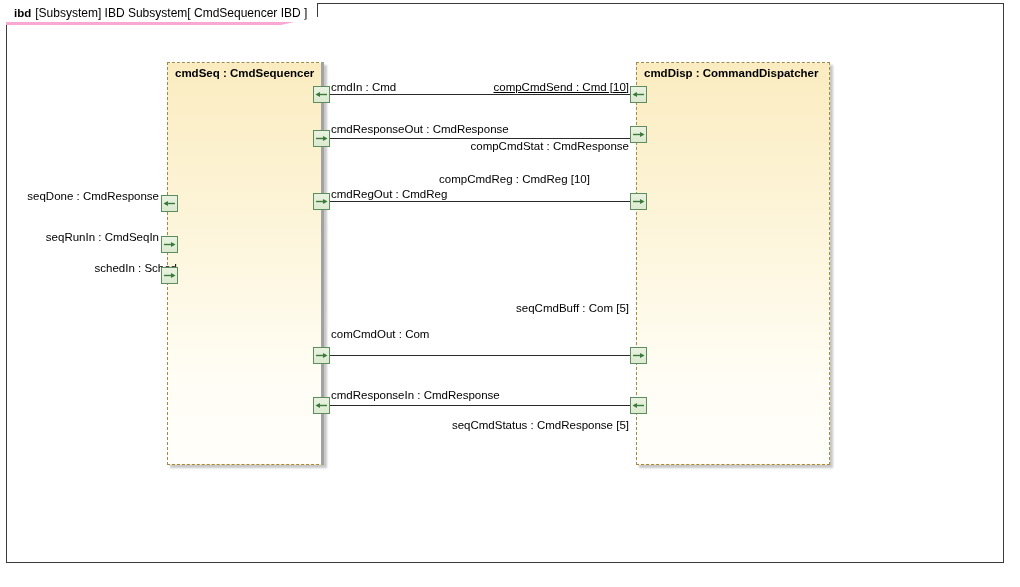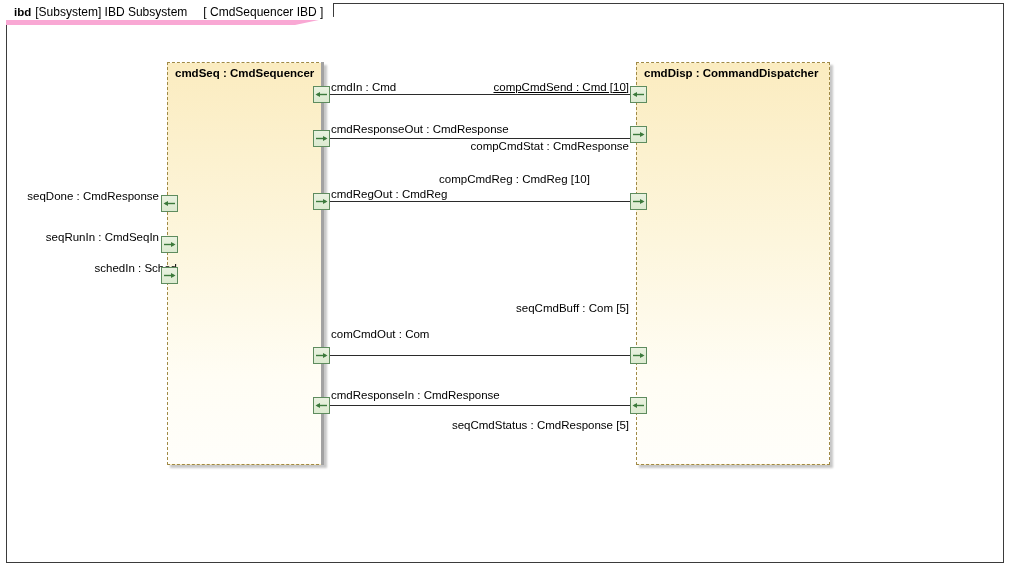--- a/index.html
+++ b/index.html
@@ -30,21 +30,21 @@
     box-sizing: border-box;
   }
   #frame-tab {
     position: absolute;
     left: 6px;
     top: 3px;
     height: 22px;
     box-sizing: border-box;
     background: #ffffff;
     border-right: 1px solid #3b3b3b;
-    border-bottom: 5px solid #f9a8d4;
+    border-bottom: 3px solid #f9a8d4;
     padding: 0 10px 0 8px;
     display: flex;
     align-items: center;
     white-space: nowrap;
     -webkit-clip-path: polygon(0 0, 100% 0, 100% 62%, 88% 100%, 0 100%);
     clip-path: polygon(0 0, 100% 0, 100% 62%, 88% 100%, 0 100%);
   }
   #frame-tab .kw {
     font-weight: bold;
     font-size: 11.5px;
@@ -109,21 +109,21 @@
   .lbl.r { text-align: right; }
 </style>
 </head>
 <body>
 
 <div id="diagram-frame"></div>
 
 <div id="frame-tab">
   <span class="kw">ibd</span>
   <span class="rest">[Subsystem] IBD Subsystem</span>
-  <span class="rest" style="margin-left:16px;">[ CmdSequencer IBD ]</span>
+  <span class="rest" style="margin-left:0;">[ CmdSequencer IBD ]</span>
 </div>
 
 <div class="part" style="left:167px; top:62px; width:157px; height:403px;text-decoration:underline;">
   <span class="part-name">cmdSeq : CmdSequencer</span>
 </div>
 <div class="edge-line" style="left:321px; top:62px; height:403px;"></div>
 
 <div class="part" style="left:636px; top:62px; width:194px; height:403px;">
   <span class="part-name">cmdDisp : CommandDispatcher</span>
 </div>

